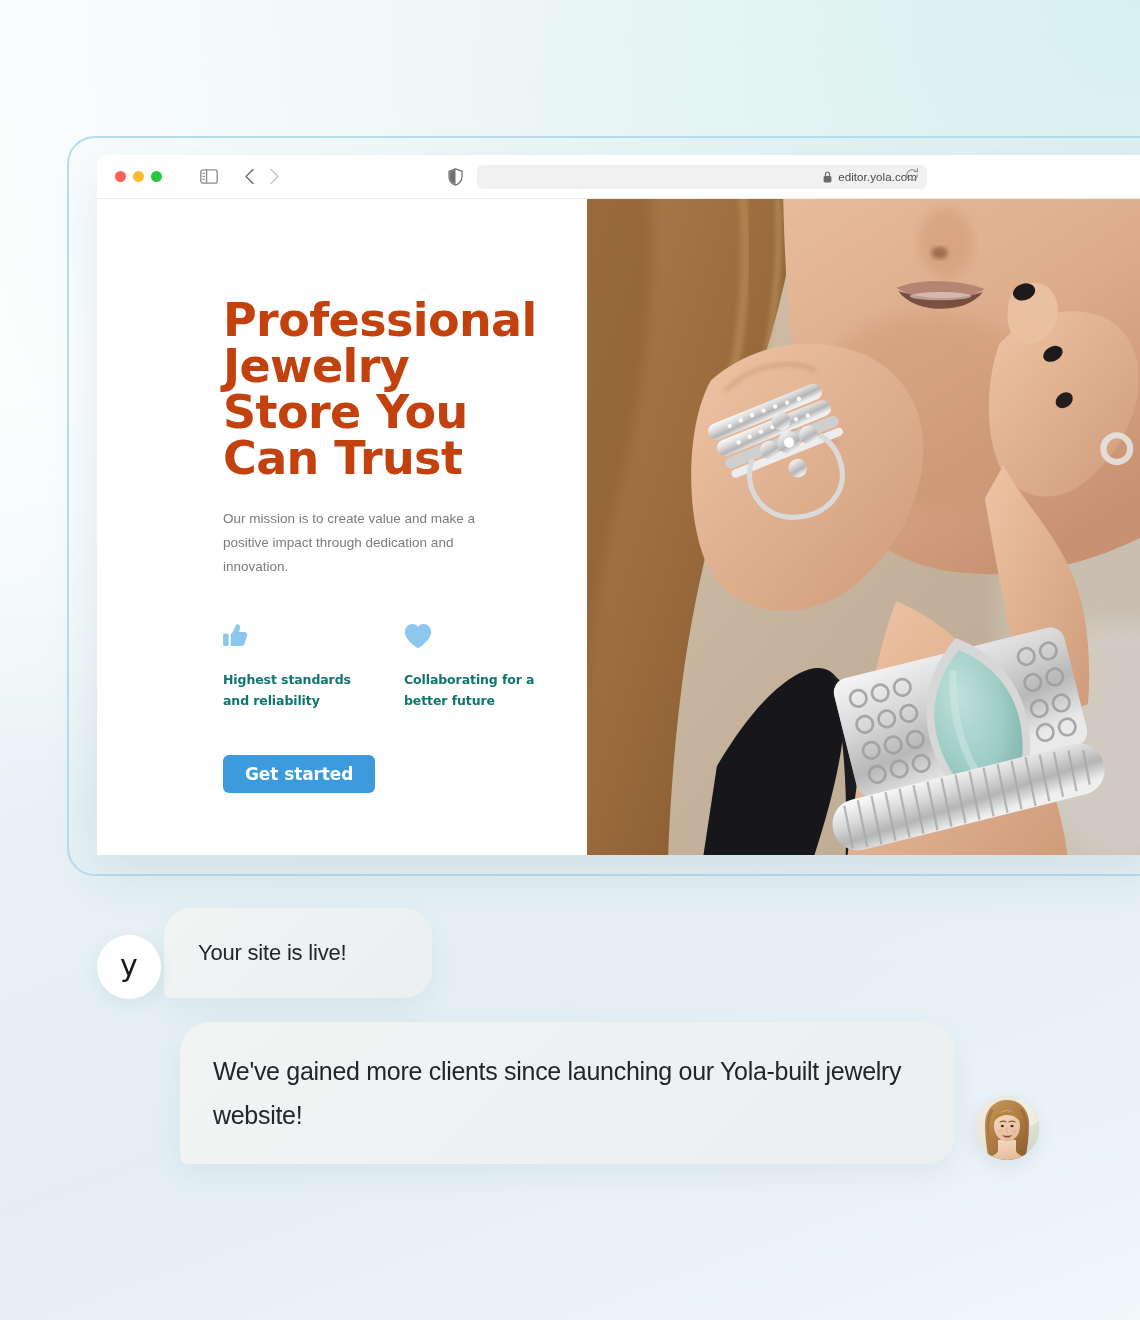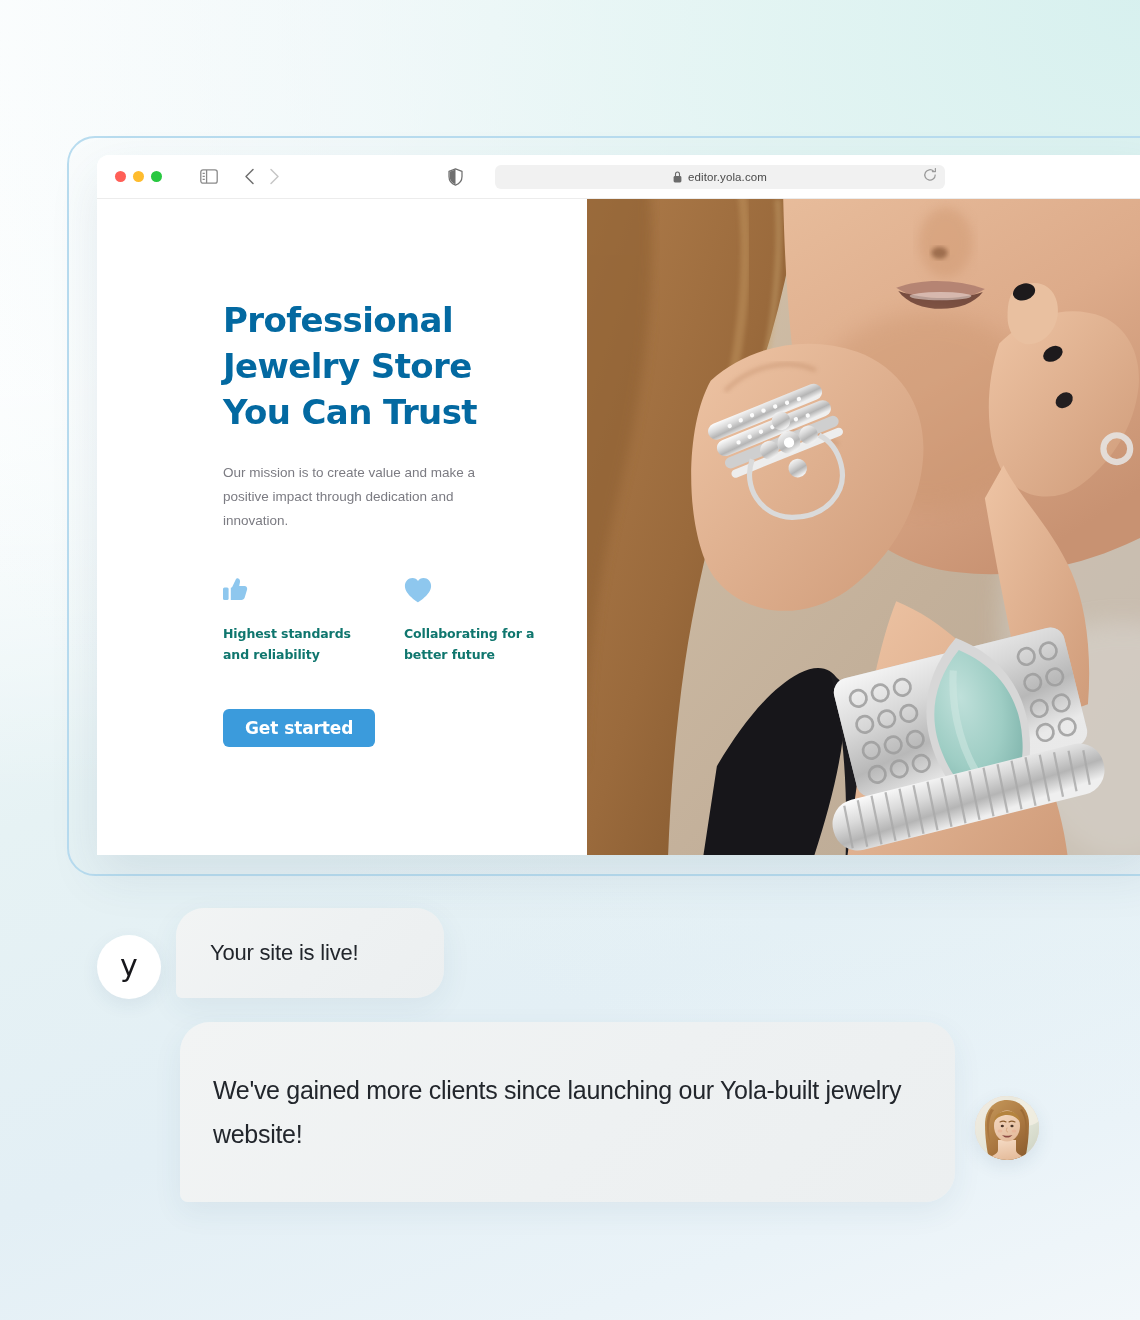--- a/index.html
+++ b/index.html
@@ -89,28 +89,28 @@
   .tb-icon {
     display: flex; align-items: center; justify-content: center;
     color: #8a8a8a;
   }
   #sidebar-toggle { margin-left: 38px; }
   #nav-back    { margin-left: 26px; }
   #nav-forward { margin-left: 14px; }
   #shield-btn  { margin-left: 168px; }
 
   #url-pill {
-    margin-left: 32px;
+    margin-left: 14px;
     flex: 0 0 450px;
     height: 24px;
     background: #f1f1f1;
     border-radius: 6px;
     display: flex;
     align-items: center;
-    justify-content: center;
+    justify-content: flex-end;
     position: relative;
     padding: 0 10px;
   }
   #url-inner { display: flex; align-items: center; gap: 6px; }
   #url-text {
     font-size: 11.5px;
     color: #4a4a4a;
     letter-spacing: 0.1px;
   }
   #reload-btn {
@@ -130,24 +130,24 @@
 
   #hero-left {
     width: 490px;
     flex: 0 0 490px;
     background: #ffffff;
     padding: 98px 0 0 126px;
   }
 
   #hero-title {
     font-family: "DejaVu Sans", sans-serif;
-    font-size: 34px;
+    font-size: 46px;
     line-height: 46px;
     font-weight: 700;
-    color: #0369a1;
+    color: #c2410c;
     letter-spacing: -0.6px;
     max-width: 290px;
   }
 
   #hero-sub {
     margin-top: 26px;
     font-size: 13.5px;
     line-height: 24px;
     color: #7b7b82;
     max-width: 282px;
@@ -219,39 +219,39 @@
 
   .bubble {
     position: absolute;
     background: linear-gradient(135deg, #f2f4f4 0%, #eef1f2 55%, #eceff0 100%);
     box-shadow: 0 10px 30px rgba(40,80,110,0.07);
     display: flex;
     align-items: center;
   }
 
   #bubble-1 {
-    left: 176px;
+    left: 164px;
     top: 908px;
     width: 268px;
     height: 90px;
     border-radius: 28px 28px 28px 6px;
     padding: 0 34px;
   }
   #bubble-1-text {
     font-size: 22px;
     line-height: 30px;
     color: #22262c;
     letter-spacing: -0.2px;
   }
 
   #bubble-2 {
     left: 180px;
     top: 1022px;
     width: 775px;
-    height: 180px;
+    height: 142px;
     border-radius: 30px 30px 30px 8px;
     padding: 0 33px;
   }
   #bubble-2-text {
     font-size: 25px;
     line-height: 44px;
     color: #22262c;
     letter-spacing: -0.3px;
   }
 

